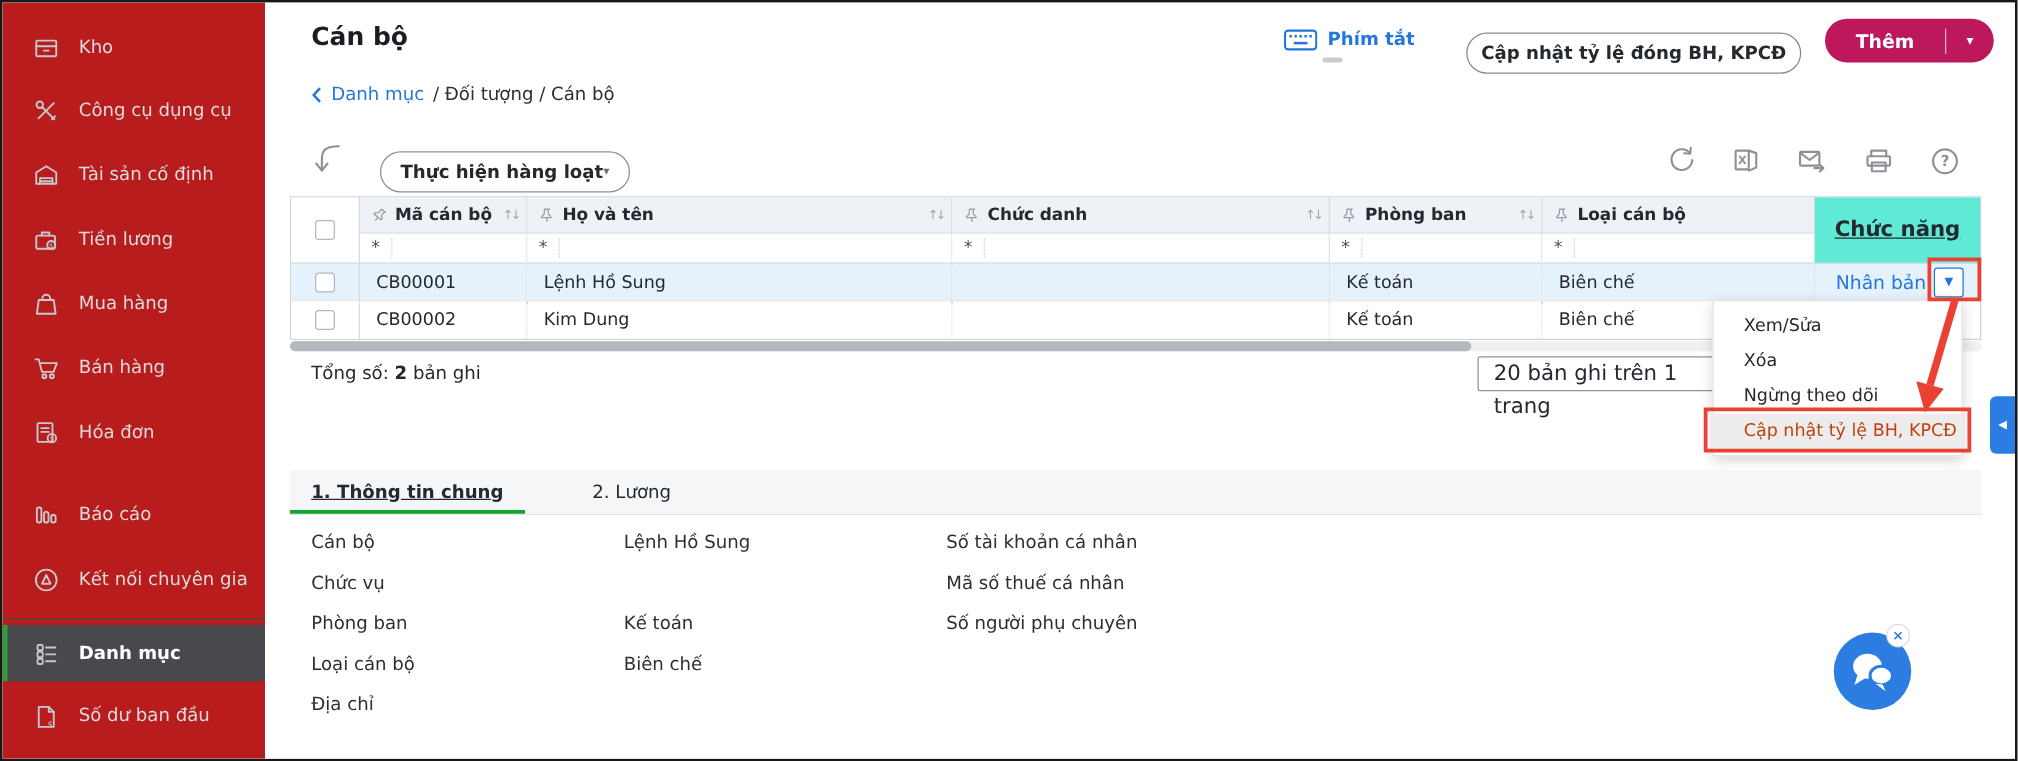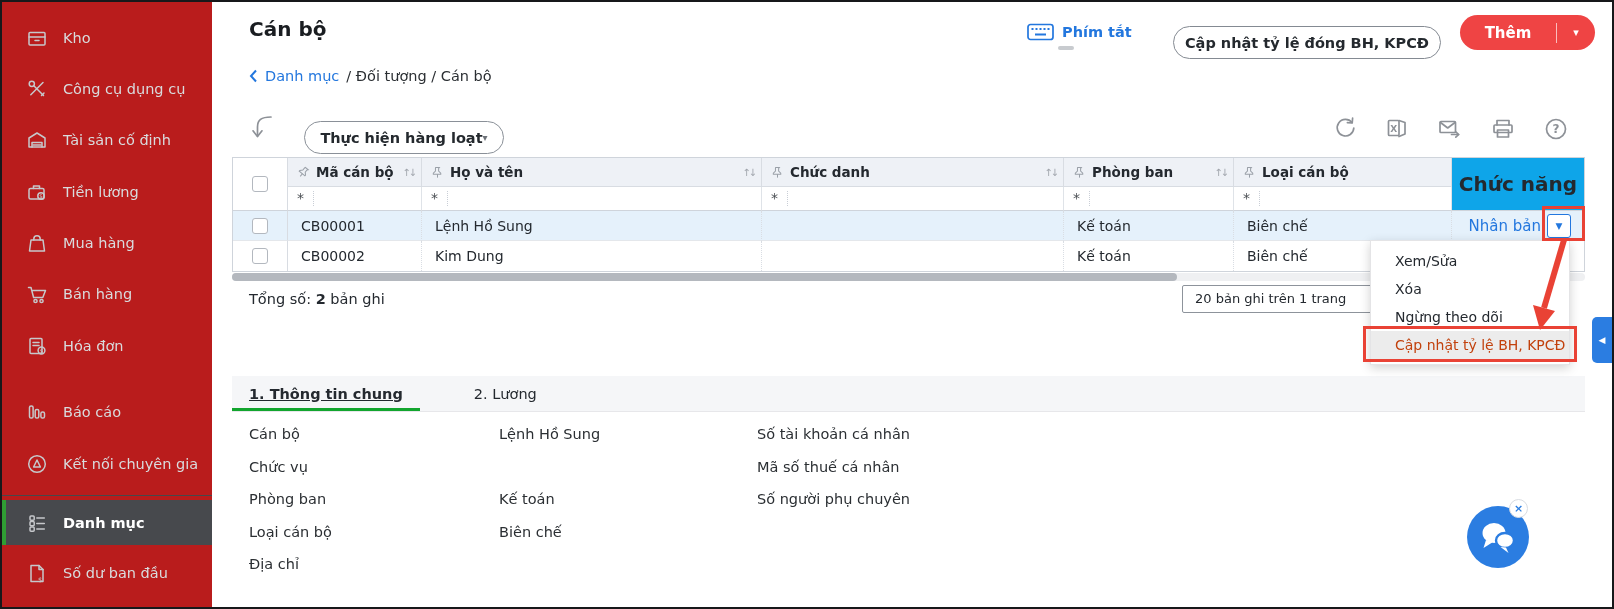--- a/index.html
+++ b/index.html
@@ -30,21 +30,21 @@
               color:#2377de; font-size:14.5px; font-weight:600; cursor:pointer; }
   .kb-dash { position:absolute; left:846px; top:44px; width:16px; height:4px; background:#c8cbcf; border-radius:2px; }
 
   .pill-btn { position:absolute; display:flex; align-items:center; justify-content:center;
               border:1.4px solid #848a92; border-radius:17px; background:#fff; font-size:14.5px;
               font-weight:600; color:#24292e; cursor:pointer;margin-top:10px; }
   .update-btn { left:961px; top:14px; width:268px; height:33px; }
   .batch-btn  { left:92px;  top:109px; width:200px; height:33px; border-color:#8a9098; }
   .batch-btn .chev { color:#6d7278; font-size:10px; }
 
-  .add-btn { position:absolute; left:1248px; top:13px; width:135px; height:35px; background:#ef4444;
+  .add-btn { position:absolute; left:1248px; top:13px; width:135px; height:35px; background:#be185d;
              border-radius:18px; display:flex; align-items:center; color:#fff; cursor:pointer; }
   .add-btn .add-label { flex:1; text-align:center; font-size:15px; font-weight:bold; }
   .add-btn .add-sep { width:1px; height:20px; background:rgba(255,255,255,.65); }
   .add-btn .add-caret { width:38px; text-align:center; font-size:11px; }
 
   .tool-sort { position:absolute; left:36px; top:111px; width:27px; height:28px; cursor:pointer; }
   .tool-icons { position:absolute; left:1119px; top:114px; display:flex; gap:27px; }
   .tool-icons .ticon { width:26px; height:26px; cursor:pointer; }
   .icon-stroke { stroke:#8d9197; stroke-width:1.7; fill:none; stroke-linecap:round; stroke-linejoin:round; }
   .icon-stroke text { stroke:none; fill:#8d9197; }
@@ -64,38 +64,38 @@
                  font-weight:normal; letter-spacing:-2px; cursor:pointer; }
   .pin { width:13px; height:13px; flex:none; stroke:#9aa0a8; stroke-width:1.1; fill:none; }
   .fcell { background:#fff; display:flex; align-items:center; border-right:1px solid #dfe3e8;
            border-bottom:1px solid #cfd4db; }
   .fcell .star { width:26px; text-align:center; color:#4a4e53; font-size:14px;
                  border-right:1px dotted #c9ced6; line-height:15px; cursor:pointer; }
   .cbcell { background:#fff; display:flex; align-items:center; justify-content:center;
             border-right:1px solid #d8dce2; }
   .cbcell.hdr { border-bottom:1px solid #cfd4db; }
   .checkbox { width:16px; height:16px; border:1px solid #b3b8bf; border-radius:3px; background:#fff; cursor:pointer; }
-  .fnhead { background:#0ea5e9; display:flex; align-items:center; justify-content:center;
-            font-size:20px; font-weight:bold; border-bottom:1px solid #cfd4db; }
+  .fnhead { background:#5eead4; display:flex; align-items:center; justify-content:center;
+            font-size:17px; font-weight:bold; border-bottom:1px solid #cfd4db;text-decoration:underline; }
   .dcell { display:flex; align-items:center; padding-left:13px; border-right:1px dotted #d9dde3;
            overflow:hidden; white-space:nowrap; }
   .rowsel { background:#e5f1fb; }
   .gr3.dcell, .gr3.cbcell, .gr3.acell { border-bottom:1px solid #e4e7eb; }
   .acell { display:flex; align-items:center; justify-content:flex-end; gap:6px; padding-right:13px; }
   .action-link { color:#2377de; font-size:15px; cursor:pointer; }
   .action-btn { width:24px; height:24px; border:1px solid #2377de; border-radius:3px; background:#fff;
                 color:#2377de; font-size:9px; display:flex; align-items:center; justify-content:center; cursor:pointer; }
 
   .hscroll { position:absolute; left:20px; top:271px; width:1353px; height:8px; background:#eff0f2; border-radius:4px; }
   .hscroll .thumb { width:945px; height:8px; background:#b4b8be; border-radius:4px; cursor:grab; }
 
   .total { position:absolute; left:37px; top:289px; font-size:14.5px; color:#24292f; }
   .total b { font-weight:bold; }
   .pagesize { position:absolute; left:970px; top:283px; width:190px; height:28px; border:1px solid #8d939b;
-              border-radius:2px; background:#fff; font-size:13px; color:#24292f; line-height:26px;
+              border-radius:2px; background:#fff; font-size:17px; color:#24292f; line-height:26px;
               padding-left:12px; cursor:pointer; }
 
   
   .ctx-menu { position:absolute; left:1158px; top:238px; width:200px; background:#fff;
               border:1px solid #e4e4e6; box-shadow:0 3px 10px rgba(0,0,0,.18); padding:6px 0 4px;
               z-index:30; }
   .menu-item { height:28px; line-height:28px; padding-left:24px; font-size:14px; color:#24292f; cursor:pointer; }
   .menu-item.hl { background:#ececec; color:#c2410c; height:29px; line-height:29px; }
 
   .anno-box { position:absolute; border:3px solid #e94235; z-index:40; pointer-events:none; }

